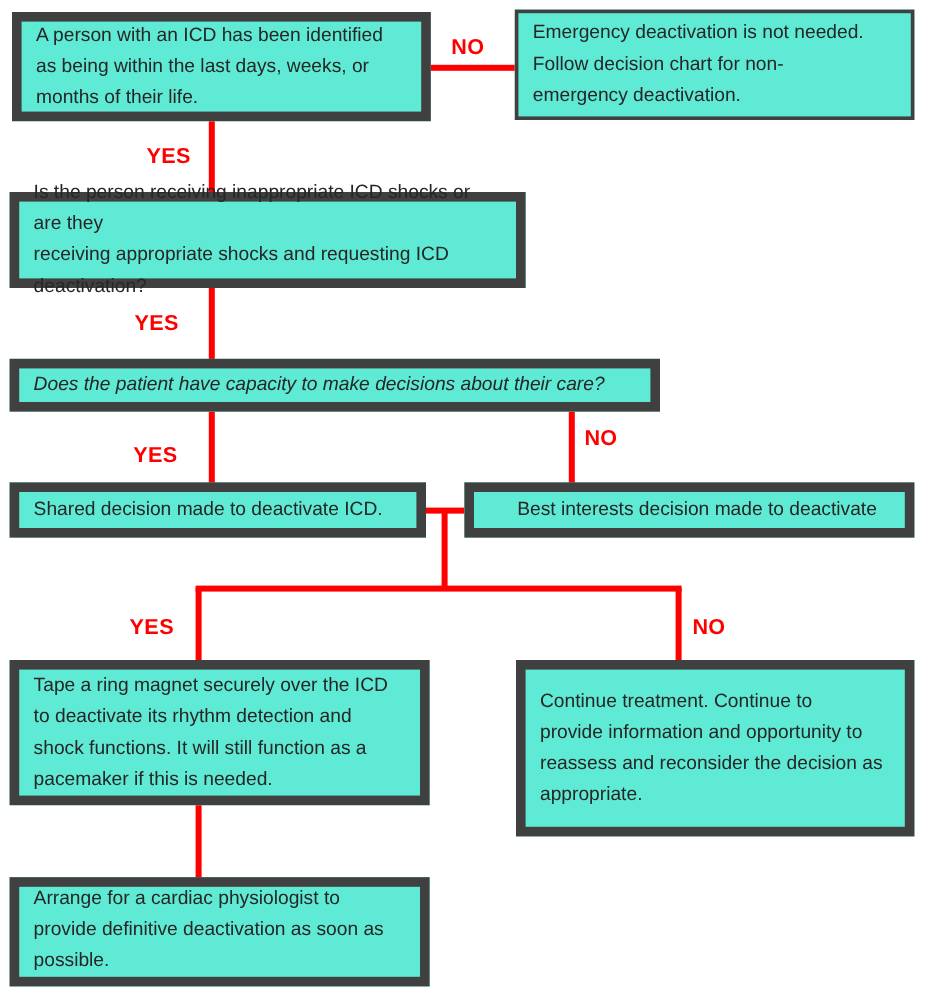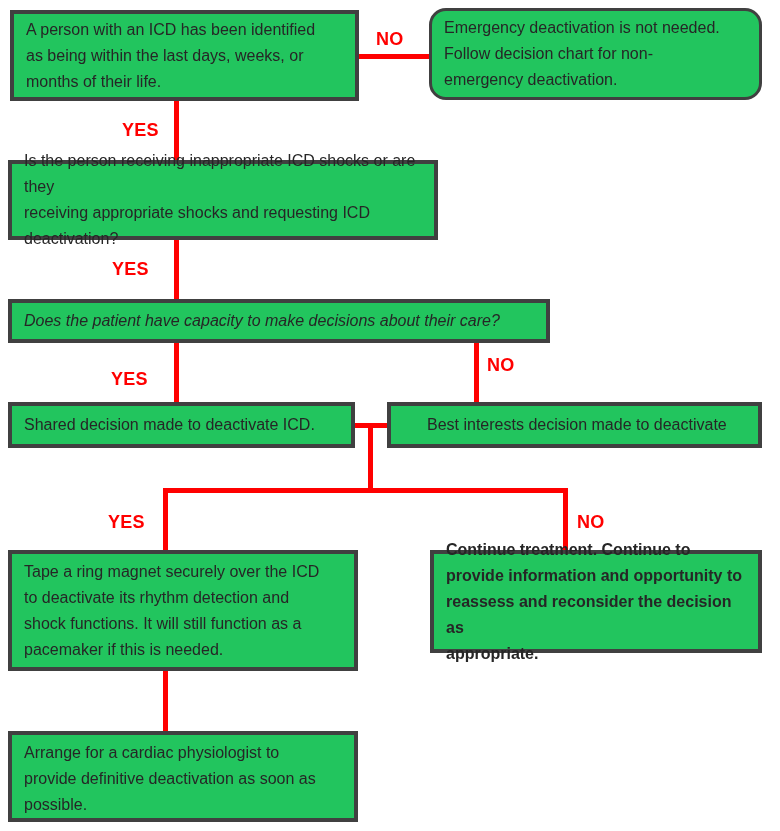--- a/index.html
+++ b/index.html
@@ -11,22 +11,22 @@
     position: relative;
     width: 780px;
     height: 831px;
     background: #ffffff;
     font-family: "Liberation Sans", sans-serif;
     overflow: hidden;
   }
   .node {
     position: absolute;
     box-sizing: border-box;
-    border: 4px solid #404040;
-    background: #22c55e;
+    border: 8px solid #404040;
+    background: #5eead4;
     display: flex;
     align-items: center;
     padding: 0 12px;
   }
   .node.thin { border-width: 3px; }
   .node .node-text {
     white-space: pre-line;
     font-size: 16px;
     line-height: 26px;
     color: #262626;
@@ -68,21 +68,21 @@
   <span class="edge-label" style="left:487px; top:355px;">NO</span>
   <span class="edge-label" style="left:108px; top:512px;">YES</span>
   <span class="edge-label" style="left:577px; top:512px;">NO</span>
 
   <div class="node" style="left:10px;  top:10px;  width:349px; height:91px;">
     <span class="node-text">A person with an ICD has been identified
 as being within the last days, weeks, or
 months of their life.</span>
   </div>
 
-  <div class="node thin" style="left:429px; top:8px; width:333px; height:92px;border-radius:17px;">
+  <div class="node thin" style="left:429px; top:8px; width:333px; height:92px;">
     <span class="node-text">Emergency deactivation is not needed.
 Follow decision chart for non-
 emergency deactivation.</span>
   </div>
 
   <div class="node" style="left:8px; top:160px; width:430px; height:80px;">
     <span class="node-text">Is the person receiving inappropriate ICD shocks or are they
 receiving appropriate shocks and requesting ICD deactivation?</span>
   </div>
 
@@ -98,21 +98,21 @@
     <span class="node-text">Best interests decision made to deactivate</span>
   </div>
 
   <div class="node" style="left:8px; top:550px; width:350px; height:121px;">
     <span class="node-text">Tape a ring magnet securely over the ICD
 to deactivate its rhythm detection and
 shock functions. It will still function as a
 pacemaker if this is needed.</span>
   </div>
 
-  <div class="node" style="left:430px; top:550px; width:332px; height:103px;font-weight:bold;">
+  <div class="node" style="left:430px; top:550px; width:332px; height:147px;">
     <span class="node-text">Continue treatment. Continue to
 provide information and opportunity to
 reassess and reconsider the decision as
 appropriate.</span>
   </div>
 
   <div class="node" style="left:8px; top:731px; width:350px; height:91px;align-items:flex-end;">
     <span class="node-text">Arrange for a cardiac physiologist to
 provide definitive deactivation as soon as
 possible.</span>

